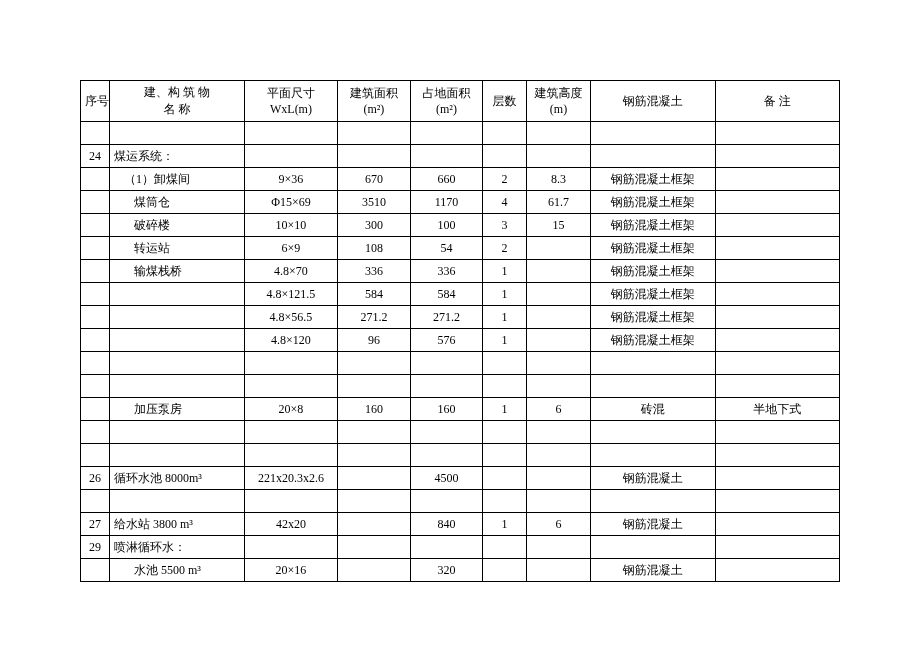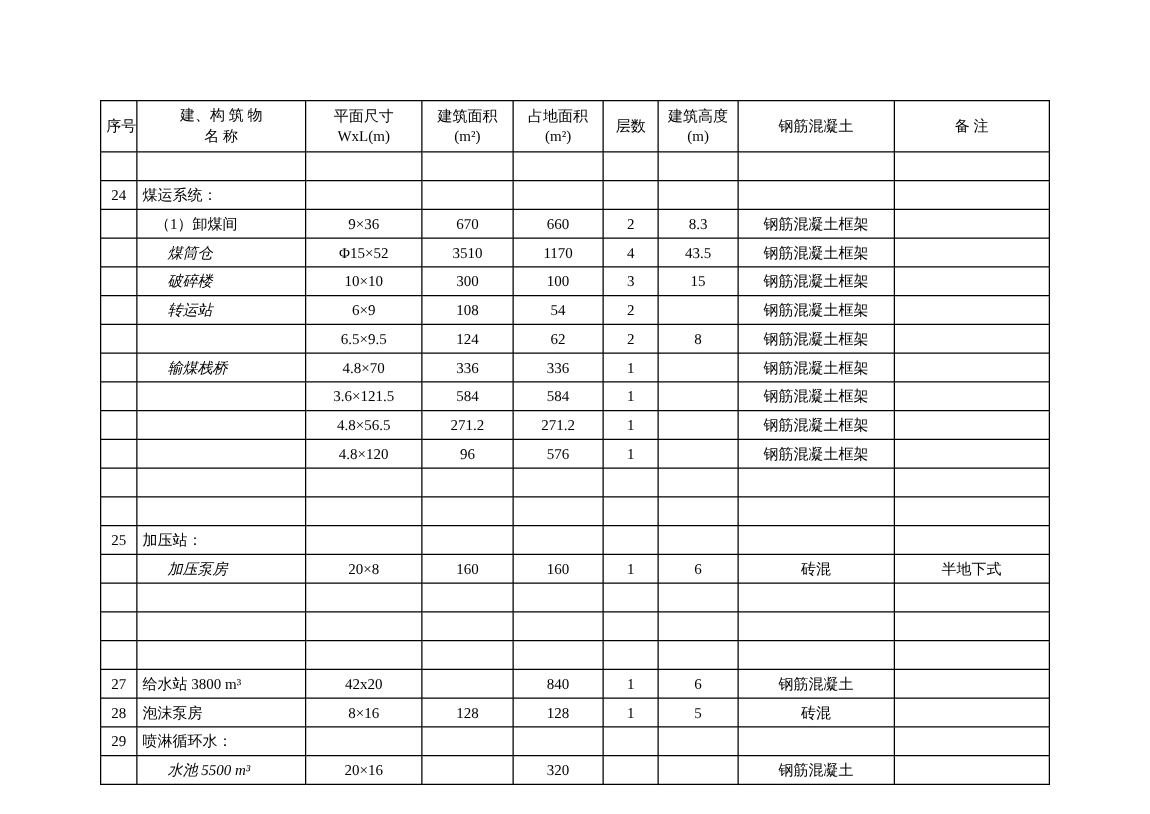--- a/index.html
+++ b/index.html
@@ -32,21 +32,21 @@
     .col-name  { width: 130px; }
     .col-dim   { width: 90px; }
     .col-build { width: 70px; }
     .col-land  { width: 70px; }
     .col-floor { width: 42px; }
     .col-height{ width: 62px; }
     .col-struct{ width: 120px; }
     .col-remark{ width: 120px; }
     .name-cell { text-align: left; padding-left: 4px; margin-top: 30px; }
     .indent1 { padding-left: 14px; }
-    .indent2 { padding-left: 24px; font-style: italic; }
+    .indent2 { padding-left: 24px; }
   </style>
 </head>
 <body>
 
 <table>
   <colgroup>
     <col class="col-seq">
       <col class="col-name">
       <col class="col-dim">
     <col class="col-build">
@@ -114,25 +114,25 @@
         <td>670</td>
         <td>660</td>
         <td>2</td>
         <td>8.3</td>
         <td>钢筋混凝土框架</td>
         <td></td>
       </tr>
       <tr>
         <td></td>
         <td class="name-cell indent2">煤筒仓</td>
-        <td>Φ15×52</td>
+        <td>Φ15×69</td>
         <td>3510</td>
         <td>1170</td>
         <td>4</td>
-        <td>43.5</td>
+        <td>61.7</td>
         <td>钢筋混凝土框架</td>
         <td></td>
       </tr>
       <tr>
         <td></td>
         <td class="name-cell indent2">破碎楼</td>
         <td>10×10</td>
         <td>300</td>
         <td>100</td>
         <td>3</td>
@@ -146,44 +146,33 @@
         <td>6×9</td>
         <td>108</td>
         <td>54</td>
         <td>2</td>
         <td></td>
         <td>钢筋混凝土框架</td>
         <td></td>
       </tr>
       <tr>
         <td></td>
-        <td class="name-cell"></td>
-        <td>6.5×9.5</td>
-        <td>124</td>
-        <td>62</td>
-        <td>2</td>
-        <td>8</td>
-        <td>钢筋混凝土框架</td>
-        <td></td>
-      </tr>
-      <tr>
-        <td></td>
         <td class="name-cell indent2">输煤栈桥</td>
         <td>4.8×70</td>
         <td>336</td>
         <td>336</td>
         <td>1</td>
         <td></td>
         <td>钢筋混凝土框架</td>
         <td></td>
       </tr>
       <tr>
         <td></td>
         <td class="name-cell"></td>
-        <td>3.6×121.5</td>
+        <td>4.8×121.5</td>
         <td>584</td>
         <td>584</td>
         <td>1</td>
         <td></td>
         <td>钢筋混凝土框架</td>
         <td></td>
       </tr>
       <tr>
         <td></td>
         <td class="name-cell"></td>
@@ -213,31 +202,20 @@
         <td></td>
         <td></td>
         <td></td>
         <td></td>
         <td></td>
         <td></td>
       </tr>
       <tr>
         <td></td>
         <td class="name-cell"></td>
-        <td></td>
-        <td></td>
-        <td></td>
-        <td></td>
-        <td></td>
-        <td></td>
-        <td></td>
-      </tr>
-      <tr>
-        <td>25</td>
-        <td class="name-cell">加压站：</td>
         <td></td>
         <td></td>
         <td></td>
         <td></td>
         <td></td>
         <td></td>
         <td></td>
       </tr>
       <tr>
         <td></td>
@@ -266,50 +244,50 @@
         <td class="name-cell"></td>
         <td></td>
         <td></td>
         <td></td>
         <td></td>
         <td></td>
         <td></td>
         <td></td>
       </tr>
       <tr>
+        <td>26</td>
+        <td class="name-cell">循环水池 8000m³</td>
+        <td>221x20.3x2.6</td>
+        <td></td>
+        <td>4500</td>
+        <td></td>
+        <td></td>
+        <td>钢筋混凝土</td>
+        <td></td>
+      </tr>
+      <tr>
         <td></td>
         <td class="name-cell"></td>
         <td></td>
         <td></td>
         <td></td>
         <td></td>
         <td></td>
         <td></td>
         <td></td>
       </tr>
       <tr>
         <td>27</td>
         <td class="name-cell">给水站 3800 m³</td>
         <td>42x20</td>
         <td></td>
         <td>840</td>
         <td>1</td>
         <td>6</td>
         <td>钢筋混凝土</td>
-        <td></td>
-      </tr>
-      <tr>
-        <td>28</td>
-        <td class="name-cell">泡沫泵房</td>
-        <td>8×16</td>
-        <td>128</td>
-        <td>128</td>
-        <td>1</td>
-        <td>5</td>
-        <td>砖混</td>
         <td></td>
       </tr>
       <tr>
         <td>29</td>
         <td class="name-cell">喷淋循环水：</td>
         <td></td>
         <td></td>
         <td></td>
         <td></td>
         <td></td>

